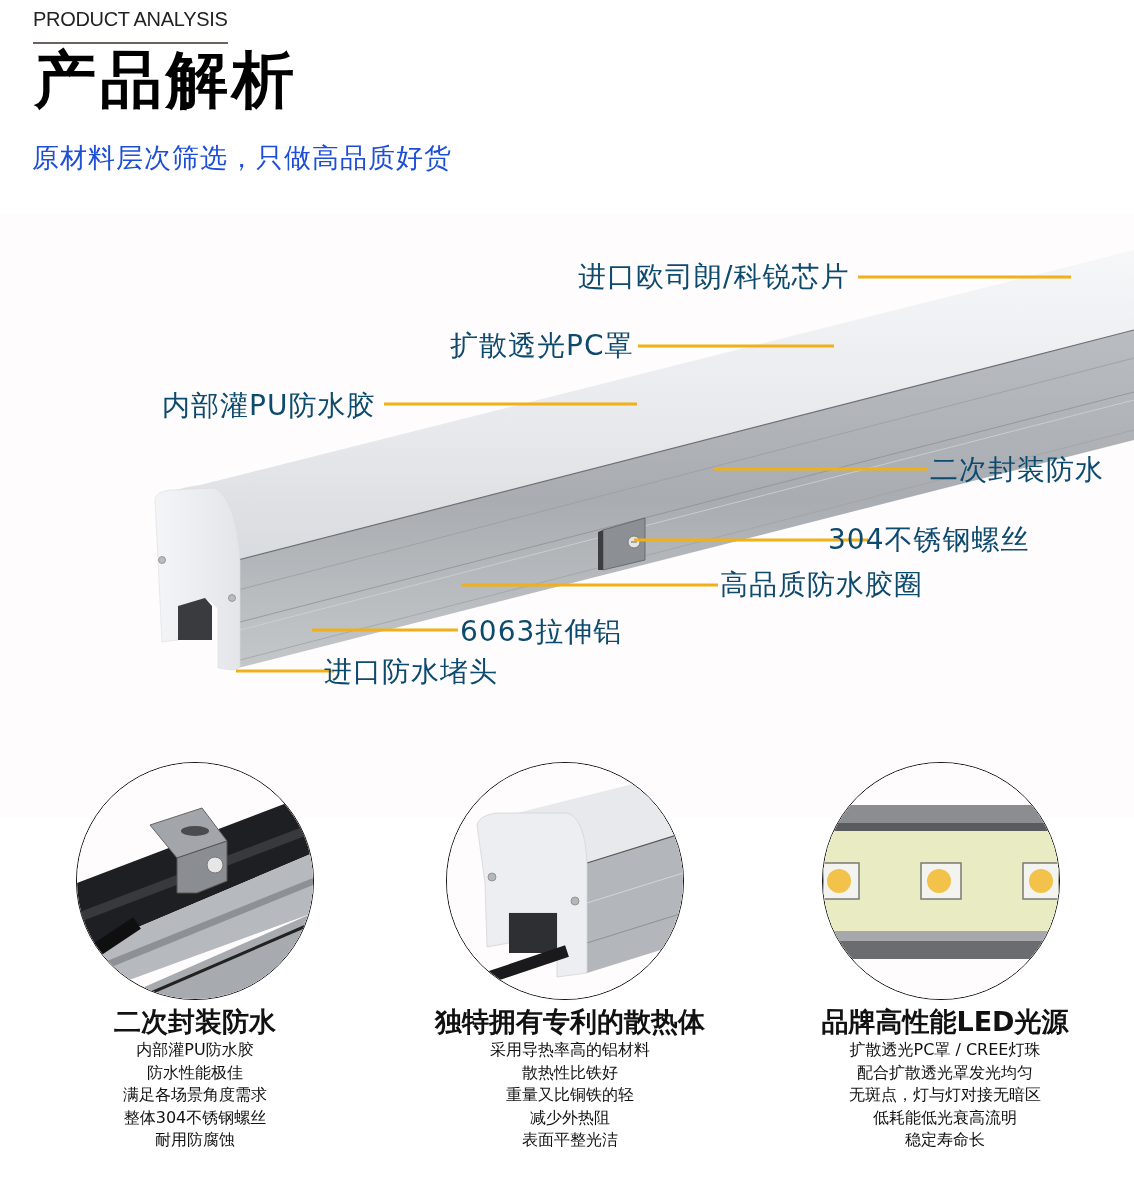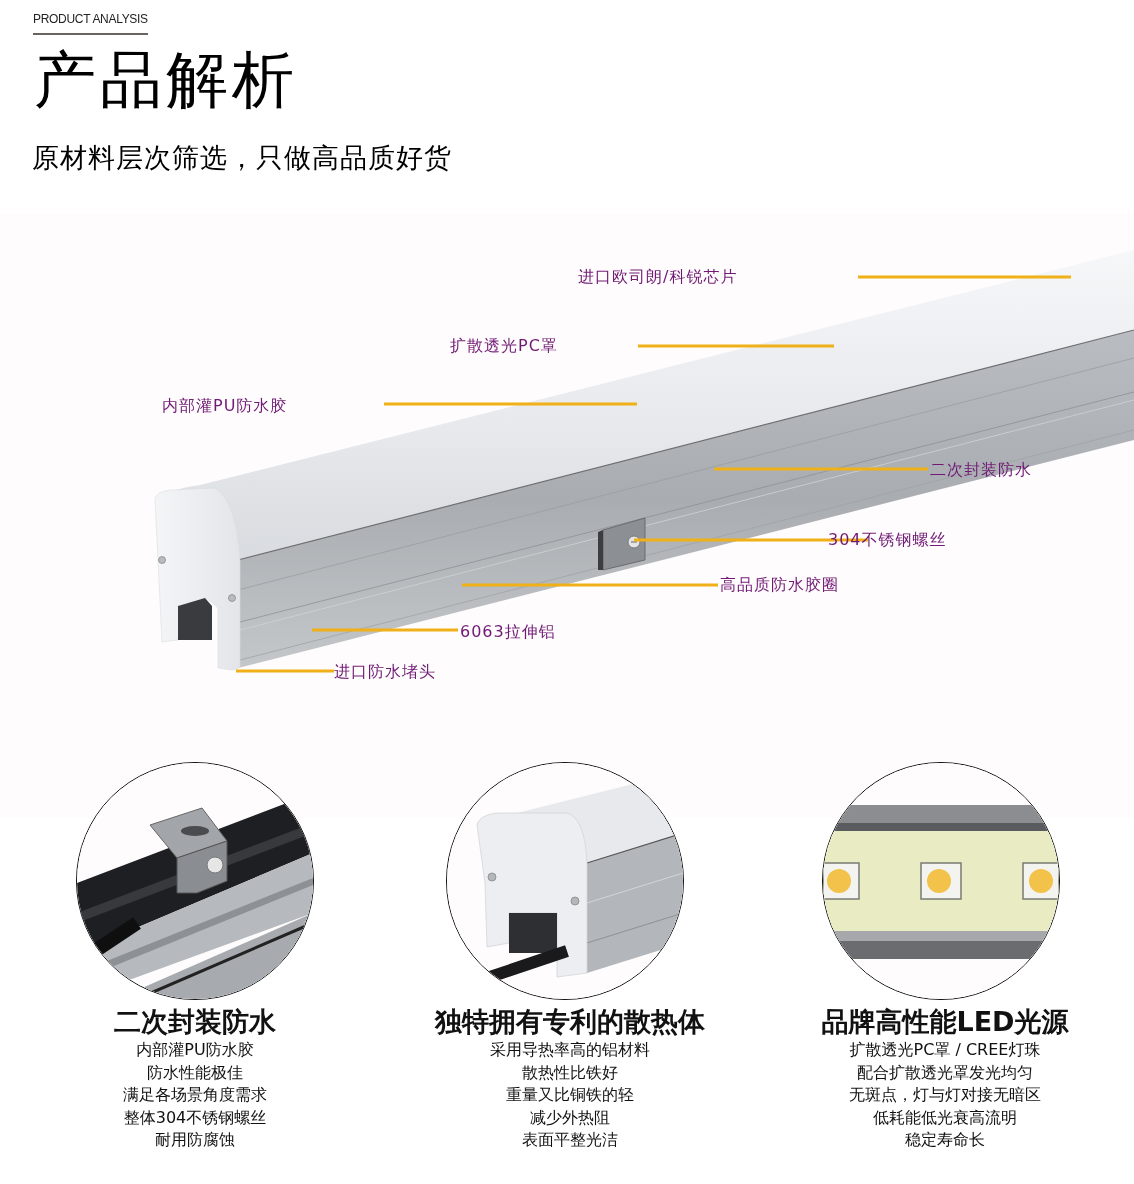--- a/index.html
+++ b/index.html
@@ -4,42 +4,42 @@
 <style>
   html, body { margin: 0; padding: 0; }
   body {
     width: 1134px; height: 1184px; position: relative; overflow: hidden;
     background: #ffffff;
     font-family: "DejaVu Sans", "Liberation Sans", sans-serif;
     color: #111;
   }
   .kicker {
     position: absolute; left: 33px; top: 10px;
-    font-family: "Liberation Sans", sans-serif; font-size: 12px; letter-spacing: -0.3px;
-    color: #222; padding-bottom: 5px; border-bottom: 2px solid #6a6360;
+    font-family: "Liberation Sans", sans-serif; font-size: 20px; letter-spacing: -0.3px;
+    color: #222; padding-bottom: 14px; border-bottom: 2px solid #6a6360;
     line-height: 18px;
   }
   .title {
     position: absolute; left: 34px; top: 40px;
-    font-size: 62px; font-weight: normal; color: #000; letter-spacing: 4px; line-height: 80px;
+    font-size: 62px; font-weight: bold; color: #000; letter-spacing: 4px; line-height: 80px;
   }
   .subtitle {
     position: absolute; left: 32px; top: 138px;
-    font-size: 27px; color: #000000; letter-spacing: 1px; line-height: 40px;
+    font-size: 27px; color: #1d4ed8; letter-spacing: 1px; line-height: 40px;
   }
   .band {
     position: absolute; left: 0; top: 213px; width: 1134px; height: 605px;
     background: #fefcfc;
   }
   .band-notch {
     position: absolute; right: 0; top: 182px; width: 23px; height: 31px; background: #ffffff;
   }
   .scene { position: absolute; left: 0; top: 0; width: 1134px; height: 1184px; }
   .callout {
-    position: absolute; font-size: 16px; color: #701a75; white-space: nowrap; line-height: 30px;
+    position: absolute; font-size: 28px; color: #0c4a6e; white-space: nowrap; line-height: 30px;
     letter-spacing: 1px;
   }
   .circle-img {
     position: absolute; width: 236px; height: 236px; border-radius: 50%;
     border: 1.5px solid #111; overflow: hidden; background: #fff;
   }
   .feature { position: absolute; text-align: center; }
   .feature h3 {
     margin: 0; font-size: 27px; font-weight: bold; color: #111; line-height: 34px; white-space: nowrap;
   }
@@ -105,21 +105,21 @@
   </g>
 </svg>
 
 <div class="callout" style="left:578px; top:262px;">进口欧司朗/科锐芯片</div>
 <div class="callout" style="left:450px; top:331px;">扩散透光PC罩</div>
 <div class="callout" style="left:162px; top:391px;">内部灌PU防水胶</div>
 <div class="callout" style="left:930px; top:455px;">二次封装防水</div>
 <div class="callout" style="left:828px; top:525px;">304不锈钢螺丝</div>
 <div class="callout" style="left:720px; top:570px;text-align:center;">高品质防水胶圈</div>
 <div class="callout" style="left:460px; top:617px;">6063拉伸铝</div>
-<div class="callout" style="left:334px; top:657px;">进口防水堵头</div>
+<div class="callout" style="left:324px; top:657px;">进口防水堵头</div>
 
 <div class="circle-img" style="left:76px; top:762px;">
   <svg width="236" height="236" viewBox="0 0 236 236">
     <rect width="236" height="236" fill="#fefcfc"></rect>
     <polygon points="0,120 236,30 236,90 0,190" fill="#1e1f22"></polygon>
     <polygon points="0,150 236,60 236,70 0,160" fill="#38393c"></polygon>
     <polygon points="0,190 236,90 236,150 0,236" fill="#b6b9bd"></polygon>
     <polygon points="0,210 236,115 236,122 0,218" fill="#8d9094"></polygon>
     <polygon points="40,236 236,150 236,200 140,236" fill="#a7abaf"></polygon>
     <line x1="60" y1="236" x2="236" y2="160" stroke="#222" stroke-width="3"></line>

